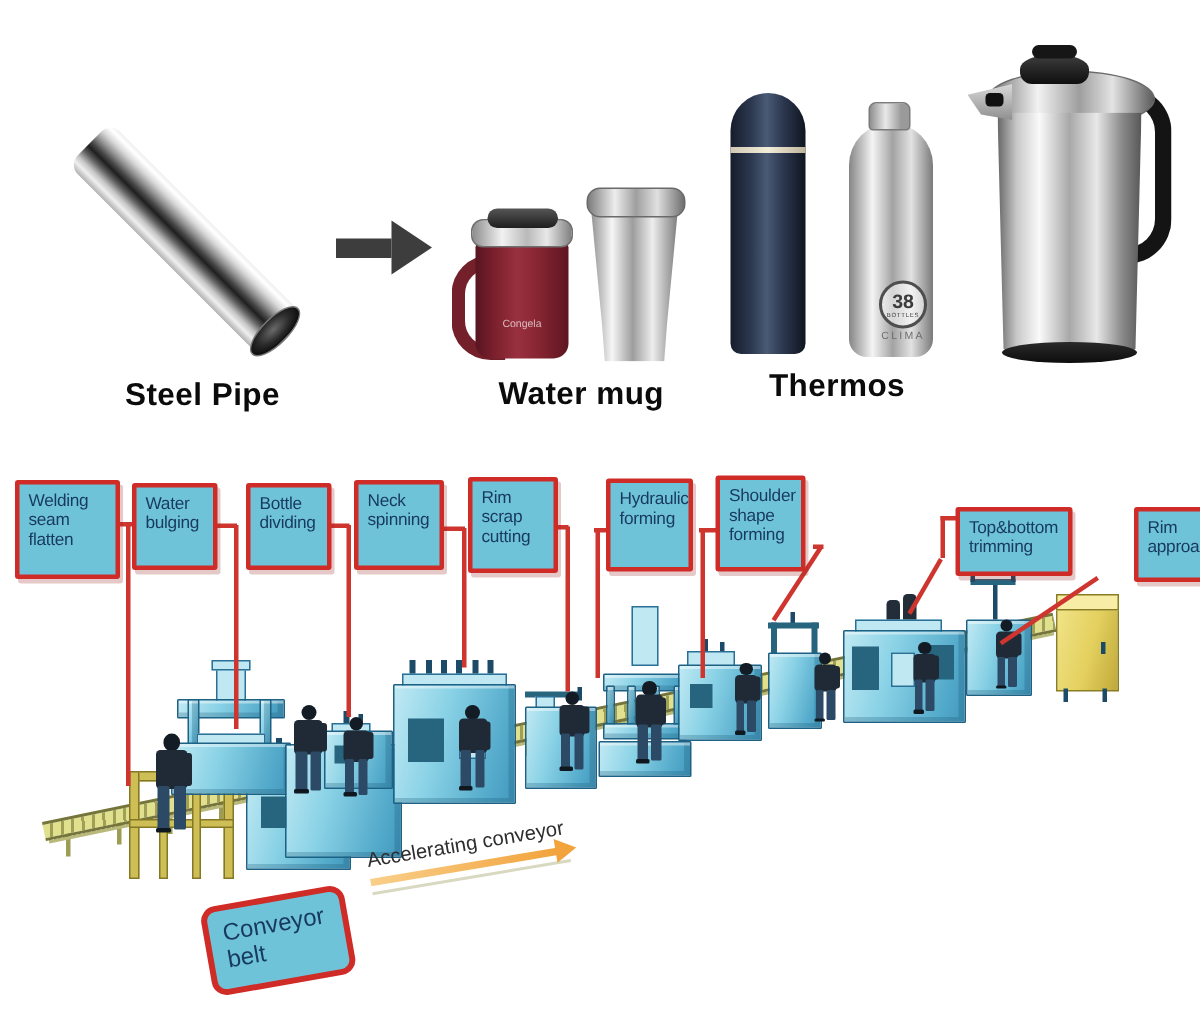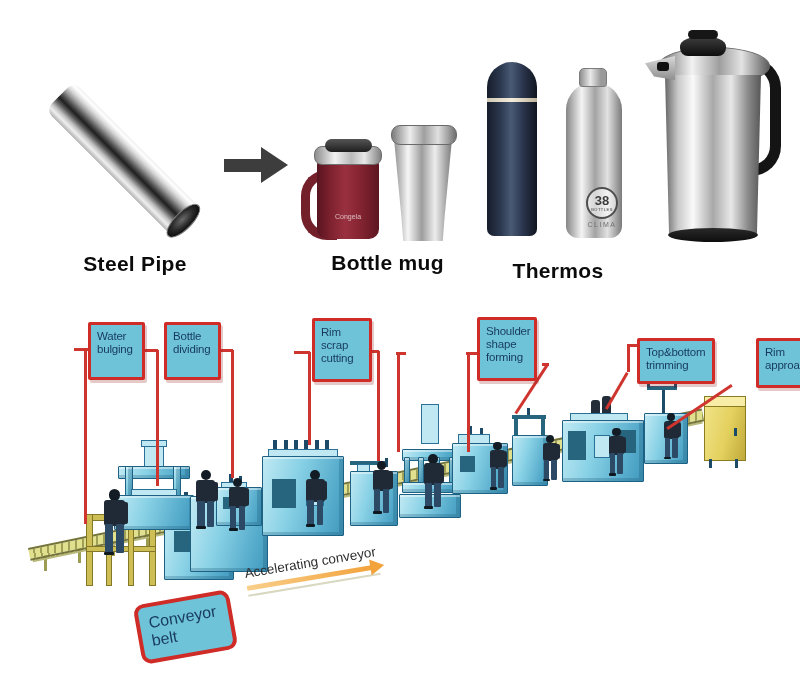--- a/index.html
+++ b/index.html
@@ -116,48 +116,51 @@
   <div class="arrow-head"></div>
 
   <div class="mug-handle"></div>
   <div class="mug-body"></div>
   <div class="mug-lid"></div>
   <div class="mug-lid-dark"></div>
   <div class="mug-brand">Congela</div>
 
   <div class="tum-body"></div>
   <div class="tum-lid"></div>
-  <div class="product-label" style="left:315px;top:251px;width:145px;">Bottle mug</div>
+  <div class="product-label" style="left:315px;top:251px;width:145px;">Water mug</div>
 
   <div class="flask">
     <div class="flask-ring"></div>
   </div>
   <div class="bottle-body"></div>
   <div class="bottle-cap"></div>
   <div class="bottle-logo">
     <span class="num">38</span>
     <span class="sub">BOTTLES</span>
   </div>
   <div class="bottle-model">CLIMA</div>
-  <div class="product-label" style="left:498px;top:259px;width:120px;">Thermos</div>
+  <div class="product-label" style="left:498px;top:246px;width:120px;">Thermos</div>
 
   <div class="kettle-handle"></div>
   <div class="kettle-shoulder"></div>
   <div class="kettle-body"></div>
   <div class="kettle-base"></div>
   <div class="kettle-lid"></div>
   <div class="kettle-knob"></div>
   <div class="kettle-spout"></div>
   <div class="kettle-thumb"></div>
 
   <div class="belt"></div>
   <div id="diagram" class="abs" style="left:0;top:0;width:800px;height:687px;">
+      <div class="station-box" style="position: absolute; left: 10px; top: 320px; width: 70px; height: 66px;">Welding seam flatten</div>
       <div class="station-box" style="position: absolute; left: 164px; top: 322px; width: 57px; height: 58px;">Bottle dividing</div>
       <div class="station-box" style="position: absolute; left: 88px; top: 322px; width: 57px; height: 58px;">Water bulging</div>
+      <div class="station-box" style="position: absolute; left: 236px; top: 320px; width: 60px; height: 60px;">Neck spinning</div>
       <div class="station-box" style="position: absolute; left: 312px; top: 318px; width: 60px; height: 64px;">Rim scrap cutting</div>
+      <div class="station-box" style="position: absolute; left: 404px; top: 319px; width: 58px; height: 62px;">Hydraulic forming</div>
       <div class="station-box" style="position: absolute; left: 477px; top: 317px; width: 60px; height: 64px;">Shoulder shape forming</div>
       <div class="station-box" style="position: absolute; left: 637px; top: 338px; width: 78px; height: 46px;">Top&amp;bottom trimming</div>
       <div class="station-box" style="position: absolute; left: 756px; top: 338px; width: 80px; height: 50px;">Rim approaching</div>
       <div class="rline" style="position: absolute; left: 84px; top: 349px; width: 3px; height: 175px;"></div>
       <div class="rline" style="position: absolute; left: 156px; top: 350px; width: 3px; height: 136px;"></div>
       <div class="rline" style="position: absolute; left: 231px; top: 350px; width: 3px; height: 128px;"></div>
       <div class="rline" style="position: absolute; left: 308px; top: 352px; width: 3px; height: 93px;"></div>
       <div class="rline" style="position: absolute; left: 377px; top: 351px; width: 3px; height: 110px;"></div>
       <div class="rline" style="position: absolute; left: 397px; top: 352px; width: 3px; height: 100px;"></div>
       <div class="rline" style="position: absolute; left: 467px; top: 352px; width: 3px; height: 100px;"></div>

